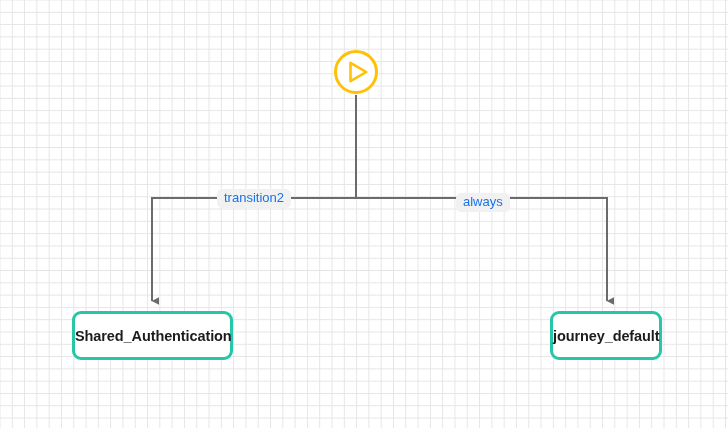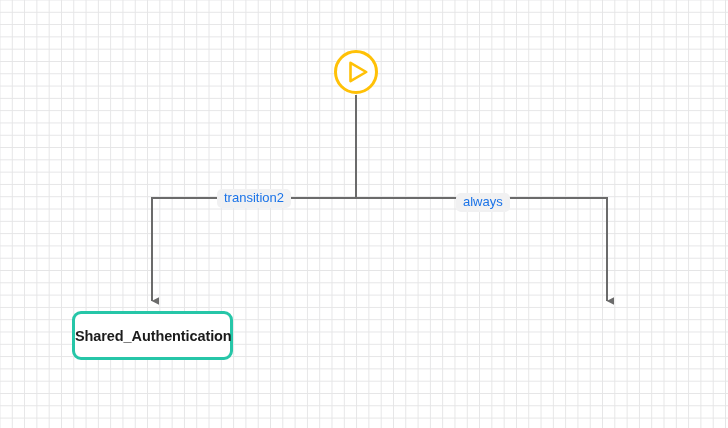--- a/index.html
+++ b/index.html
@@ -114,14 +114,17 @@
   </div>
 
   <div class="edge-label" id="label-always">
     <span>always</span>
   </div>
 
   <div class="node" id="node-shared-auth">
     <span class="node-label">Shared_Authentication</span>
   </div>
 
+  <div class="node" id="node-journey-default">
+    <span class="node-label">journey_default</span>
+  </div>
 
 </div>
 
 </body></html>

